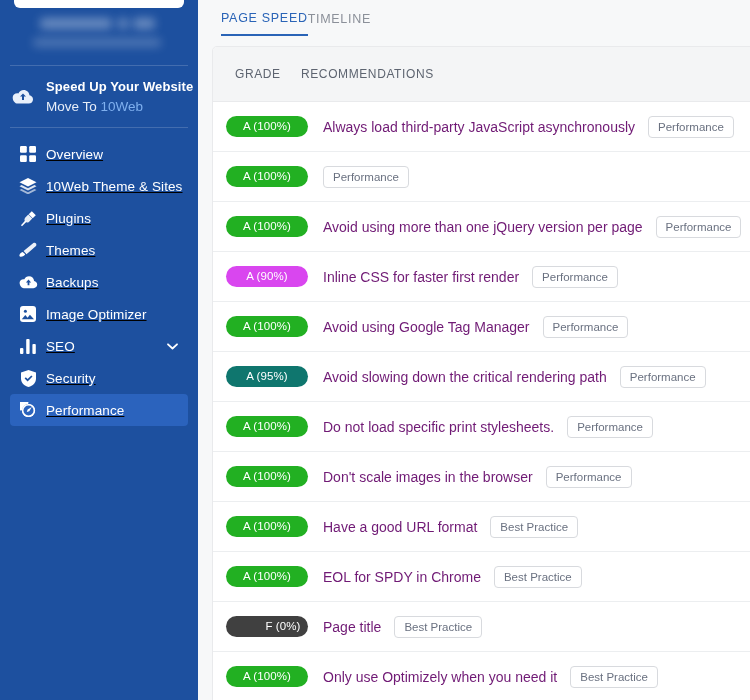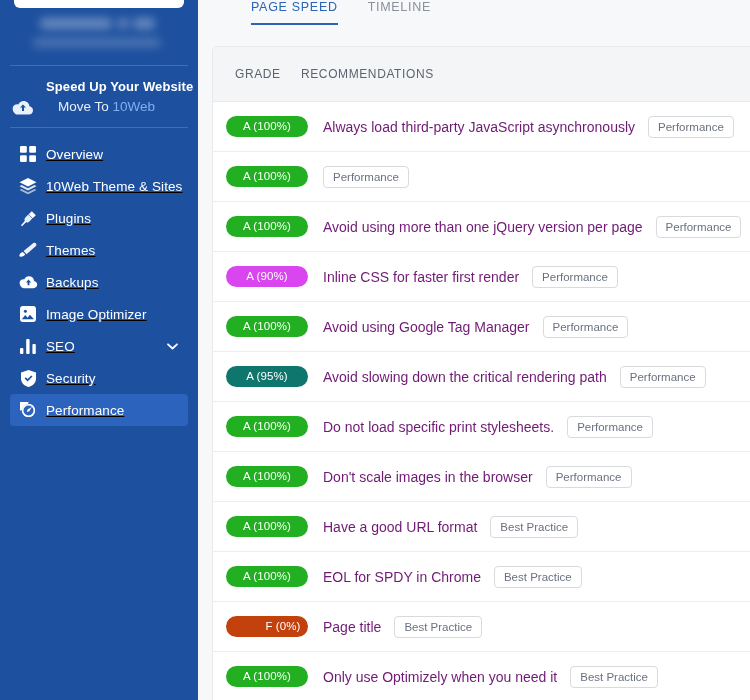--- a/index.html
+++ b/index.html
@@ -42,30 +42,30 @@
   .blur-line.l4 { left: 33px; top: 26px; width: 128px; height: 9px;
                   background: rgba(255,255,255,0.22); }
 
   .sidebar-divider {
     height: 1px; background: rgba(255,255,255,0.17);
     margin: 0 10px;
   }
   .divider-top { margin-top: 65px; }
 
   .promo {
-    display: flex; align-items: flex-end;
+    display: flex; align-items: center;
     padding: 10px 0 11px 0;
   }
   .promo .ico { width: 46px; flex: 0 0 46px; display: flex; justify-content: center; }
   .promo-text { line-height: 1.25; }
   .promo-title {
     color: #ffffff; font-size: 13px; font-weight: bold;
     letter-spacing: .1px;
   }
-  .promo-sub { color: #e6edf8; font-size: 13.5px; margin-left: 12px; }
+  .promo-sub { color: #e6edf8; font-size: 13.5px; }
   .promo-sub .hl { color: #7fb0ef; }
 
   .nav { padding-top: 6px; }
   .nav-item {
     display: flex; align-items: center;
     height: 32px; margin: 0 10px 0 10px;
     border-radius: 4px;
     padding-left: 0;
     cursor: pointer;
     text-decoration: underline;
@@ -83,23 +83,22 @@
   .nav-spacer { height: 4px; }
 
   
   .main {
     flex: 1; height: 700px;
     background: #f7f8f9;
     position: relative;
     overflow: hidden;
   }
   .tabs {
-    display: flex; align-items: flex-start;
-    height: 46px; padding-left: 53px;
-    gap: 30px;
+    display: flex; align-items: center;
+    height: 46px; padding-left: 23px;
   }
   .tab {
     font-size: 12.5px; letter-spacing: .7px;
     padding-bottom: 9px; cursor: pointer;
     color: #8b9099; font-weight: normal;
   }
   .tab.active {
     color: #2a64b7;
     border-bottom: 2.5px solid #2a64b7;
   }
@@ -386,21 +385,21 @@
             </div>
           </div>
           <div class="row">
             <div class="cell-grade"><span class="badge" style="background: rgb(34, 176, 34);">A (100%)</span></div>
             <div class="cell-rec">
               <span class="rec-text">EOL for SPDY in Chrome</span>
               <span class="chip">Best Practice</span>
             </div>
           </div>
           <div class="row">
-            <div class="cell-grade"><span class="badge" style="background: #c2410c; padding-left: 32px;">F (0%)</span></div>
+            <div class="cell-grade"><span class="badge" style="background: #404040; padding-left: 32px;">F (0%)</span></div>
             <div class="cell-rec">
               <span class="rec-text">Page title</span>
               <span class="chip">Best Practice</span>
             </div>
           </div>
           <div class="row">
             <div class="cell-grade"><span class="badge" style="background: rgb(34, 176, 34);">A (100%)</span></div>
             <div class="cell-rec">
               <span class="rec-text">Only use Optimizely when you need it</span>
               <span class="chip">Best Practice</span>

